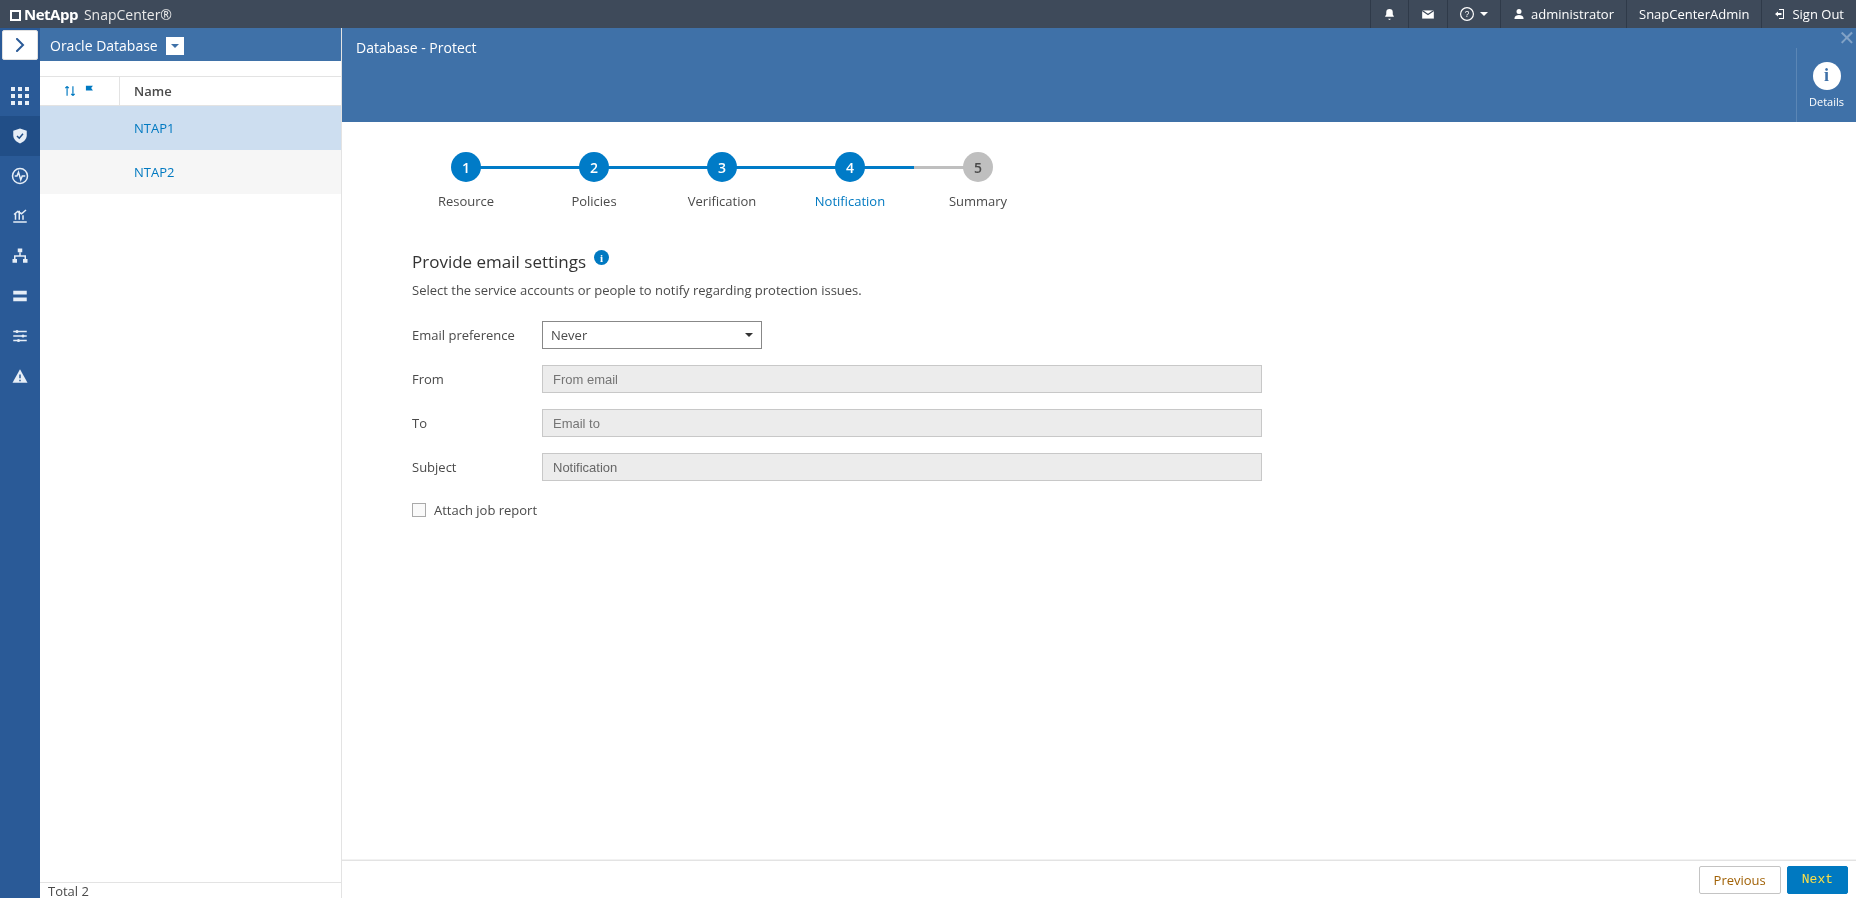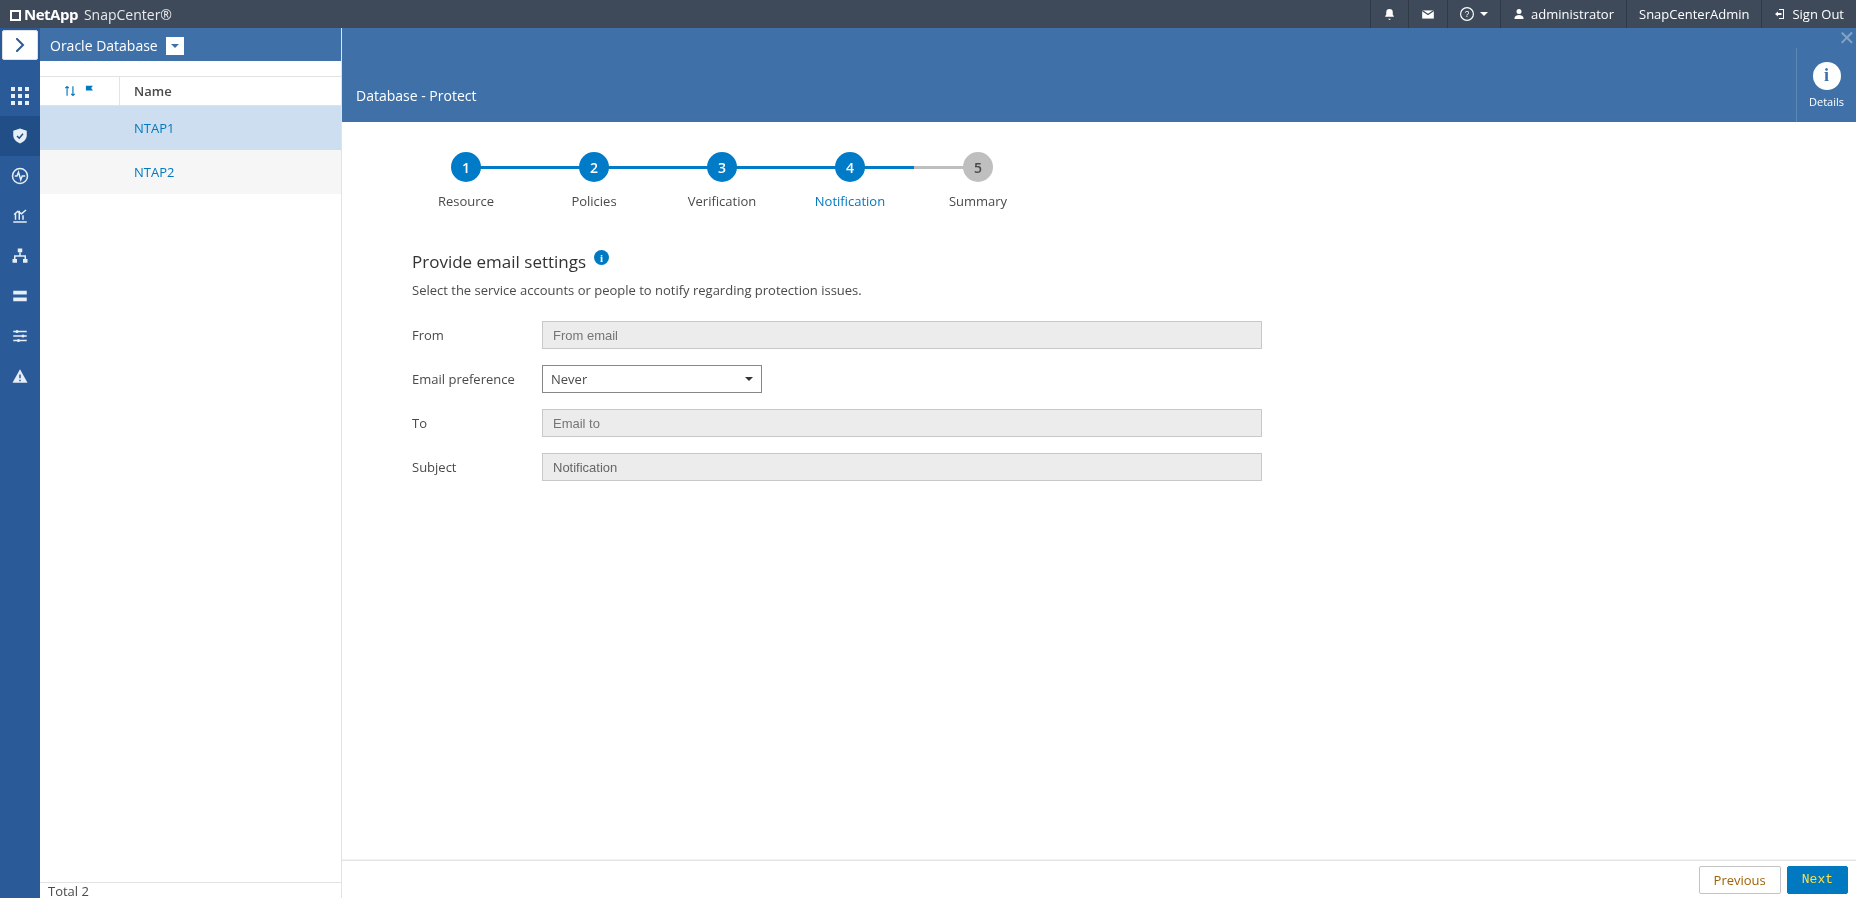--- a/index.html
+++ b/index.html
@@ -149,21 +149,21 @@
   
   .main-panel { flex: 1; display: flex; flex-direction: column; min-width: 0; position: relative; }
 
   .main-header {
     background: var(--header-blue);
     color: #fff;
     height: 94px;
     display: flex;
     position: relative;
   }
-  .main-header-title { padding: 10px 0 8px 14px; font-size: 14px; margin-top: 48px; }
+  .main-header-title { padding: 10px 0 8px 14px; font-size: 14px; }
   .main-header-spacer { flex: 1; }
   .details-btn {
     width: 60px;
     display: flex; flex-direction: column; align-items: center; justify-content: center;
     gap: 4px; cursor: pointer; font-size: 11px;
     border-left: 1px solid rgba(255,255,255,0.15);
     margin-top: 20px;
   }
   .details-btn .info-circle {
     width: 28px; height: 28px; border-radius: 50%; background: #fff; color: var(--header-blue);
@@ -432,42 +432,46 @@
         </div>
 
         <div class="form-section">
           <div class="form-title-row">
             <span class="form-title">Provide email settings</span>
             <span class="info-icon-sm">i</span>
           </div>
           <div class="form-subtitle">Select the service accounts or people to notify regarding protection issues.</div>
 
           <div class="field-row">
-            <div class="field-label">From</div>
-            <input class="text-input" type="text" disabled="" placeholder="From email" style="">
-          </div>
-
-          <div class="field-row">
             <div class="field-label">Email preference</div>
             <div class="dropdown">
               <span>Never</span>
               <span class="caret-down dd-caret"></span>
             </div>
           </div>
 
           <div class="field-row">
+            <div class="field-label">From</div>
+            <input class="text-input" type="text" disabled="" placeholder="From email" style="">
+          </div>
+
+          <div class="field-row">
             <div class="field-label">To</div>
             <input class="text-input" type="text" disabled="" placeholder="Email to" style="">
           </div>
 
           <div class="field-row">
             <div class="field-label">Subject</div>
             <input class="text-input" type="text" disabled="" value="Notification" style="">
           </div>
 
+          <div class="checkbox-row">
+            <div class="checkbox"></div>
+            <span>Attach job report</span>
+          </div>
         </div>
       </div>
     </div>
 
     <div class="wizard-footer-shadow"></div>
     <div class="wizard-footer">
       <div class="btn btn-secondary">Previous</div>
       <div class="btn btn-primary">Next</div>
     </div>
   </div>

